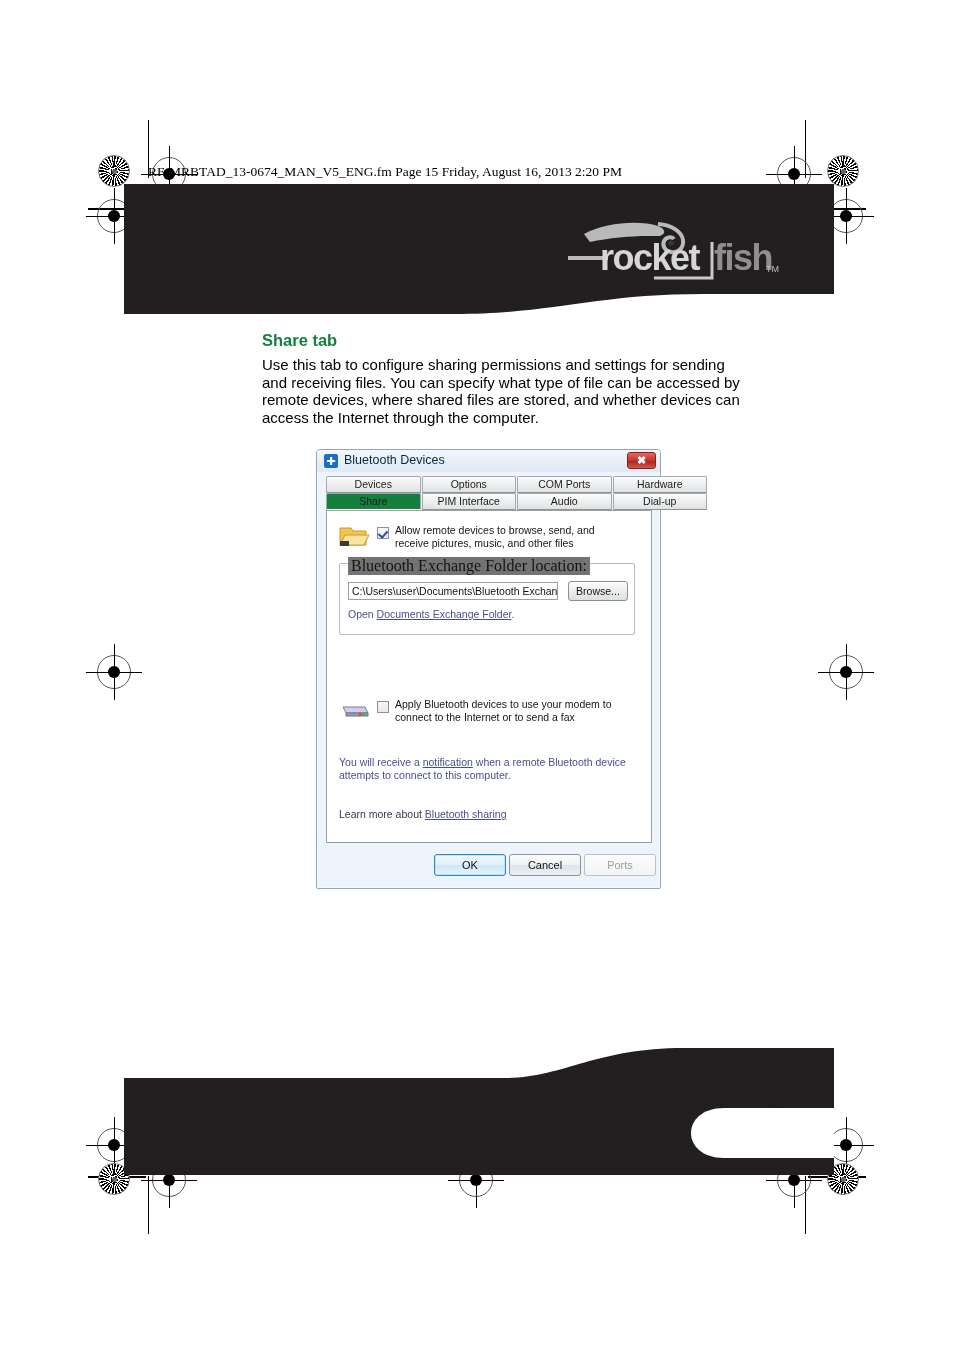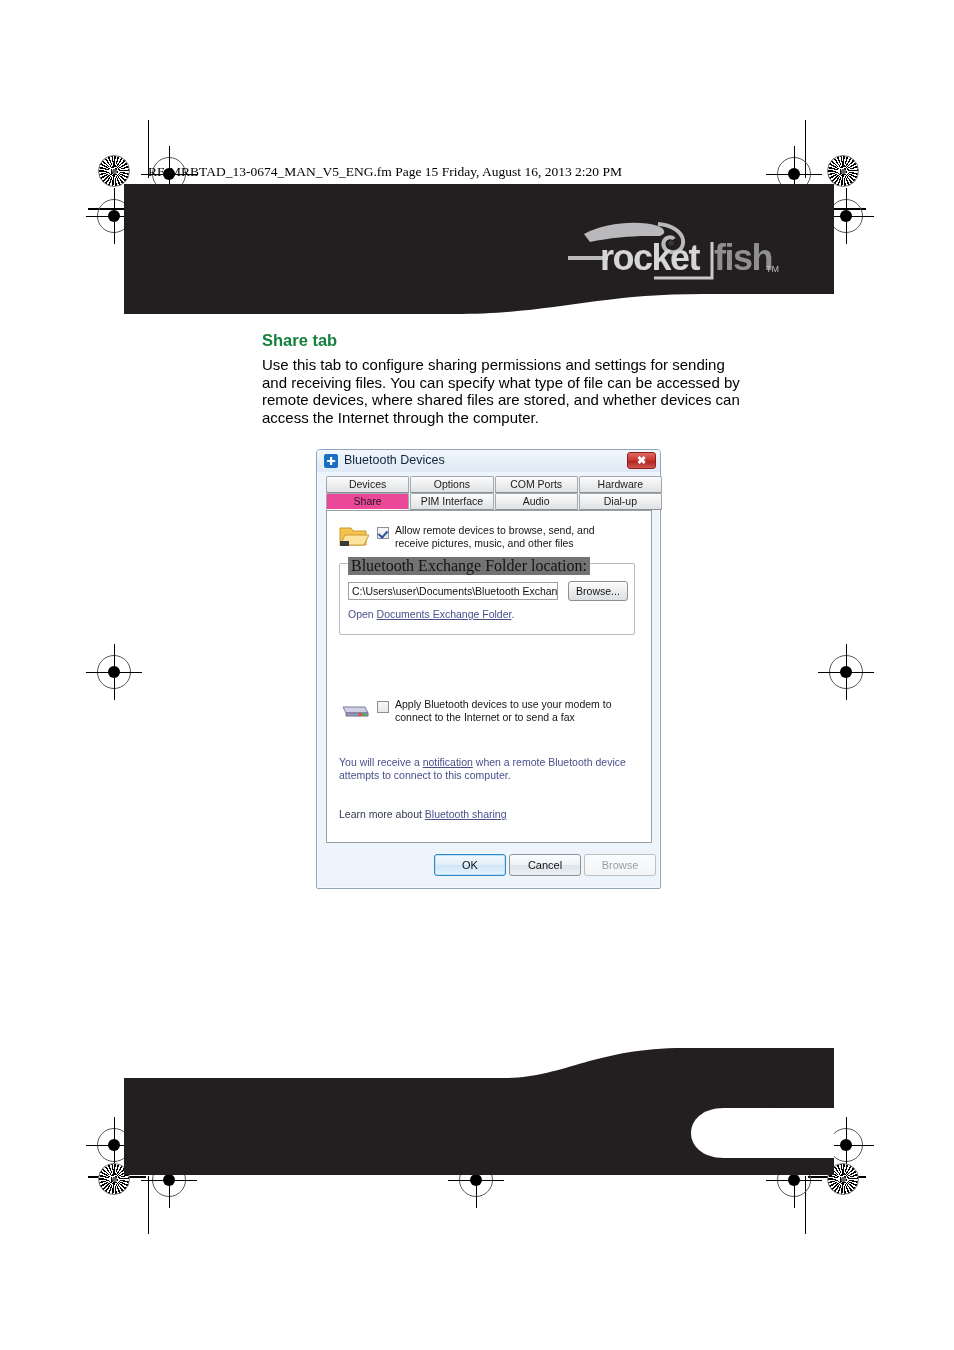--- a/index.html
+++ b/index.html
@@ -163,42 +163,42 @@
     font-size: 11px;
     font-weight: bold;
     line-height: 15px;
     text-align: center;
     box-sizing: border-box;
   }
 
   .tabs-area {
     position: absolute;
     left: 9px; top: 26px;
-    width: 336px;
+    width: 381px;
   }
   .tabrow {
     display: flex;
     height: 17px;
   }
   .tab {
     flex: 1;
     margin-right: 1px;
     background: linear-gradient(to bottom, #fcfcfc 0%, #ecedee 55%, #dfe1e3 100%);
     border: 1px solid #a3a8ad;
     border-bottom: 1px solid #8e9296;
     box-sizing: border-box;
     font-size: 10.5px;
     color: #1b1b1b;
     text-align: center;
     line-height: 15px;
     border-radius: 2px 2px 0 0;
   }
   .tab:last-child { margin-right: 0; }
   .tab.active {
-    background: #ec4899;
+    background: #15803d;
     border-bottom: 1px solid #ffffff;
     font-weight: normal;
   }
   .tabrow.second .tab { border-top: 1px solid #a3a8ad; }
 
   .tabpage {
     position: absolute;
     left: 9px; top: 60px;
     width: 326px;
     height: 333px;
@@ -478,21 +478,21 @@
       </div>
 
       <div class="learnmore">
         <span>Learn more about </span><a class="lnk" href="#">Bluetooth sharing</a>
       </div>
     </div>
 
     <div class="btnbar">
       <div class="dlg-btn default">OK</div>
       <div class="dlg-btn cancel">Cancel</div>
-      <div class="dlg-btn apply">Browse</div>
+      <div class="dlg-btn apply">Ports</div>
     </div>
   </div>
 
   <svg style="position:absolute; left:124px; top:1040px;" width="710" height="135" viewBox="0 0 710 135">
     <path d="M0,38 H380 C440,38 470,8 560,8 H710 V135 H0 Z" fill="#231f20"></path>
     <path d="M710,68 H600 C556,68 556,118 600,118 H710 Z" fill="#ffffff"></path>
   </svg>
 
   <div class="footer-pill-text">
     <span>RF-MRBTAD</span>&nbsp;<b>15</b>

